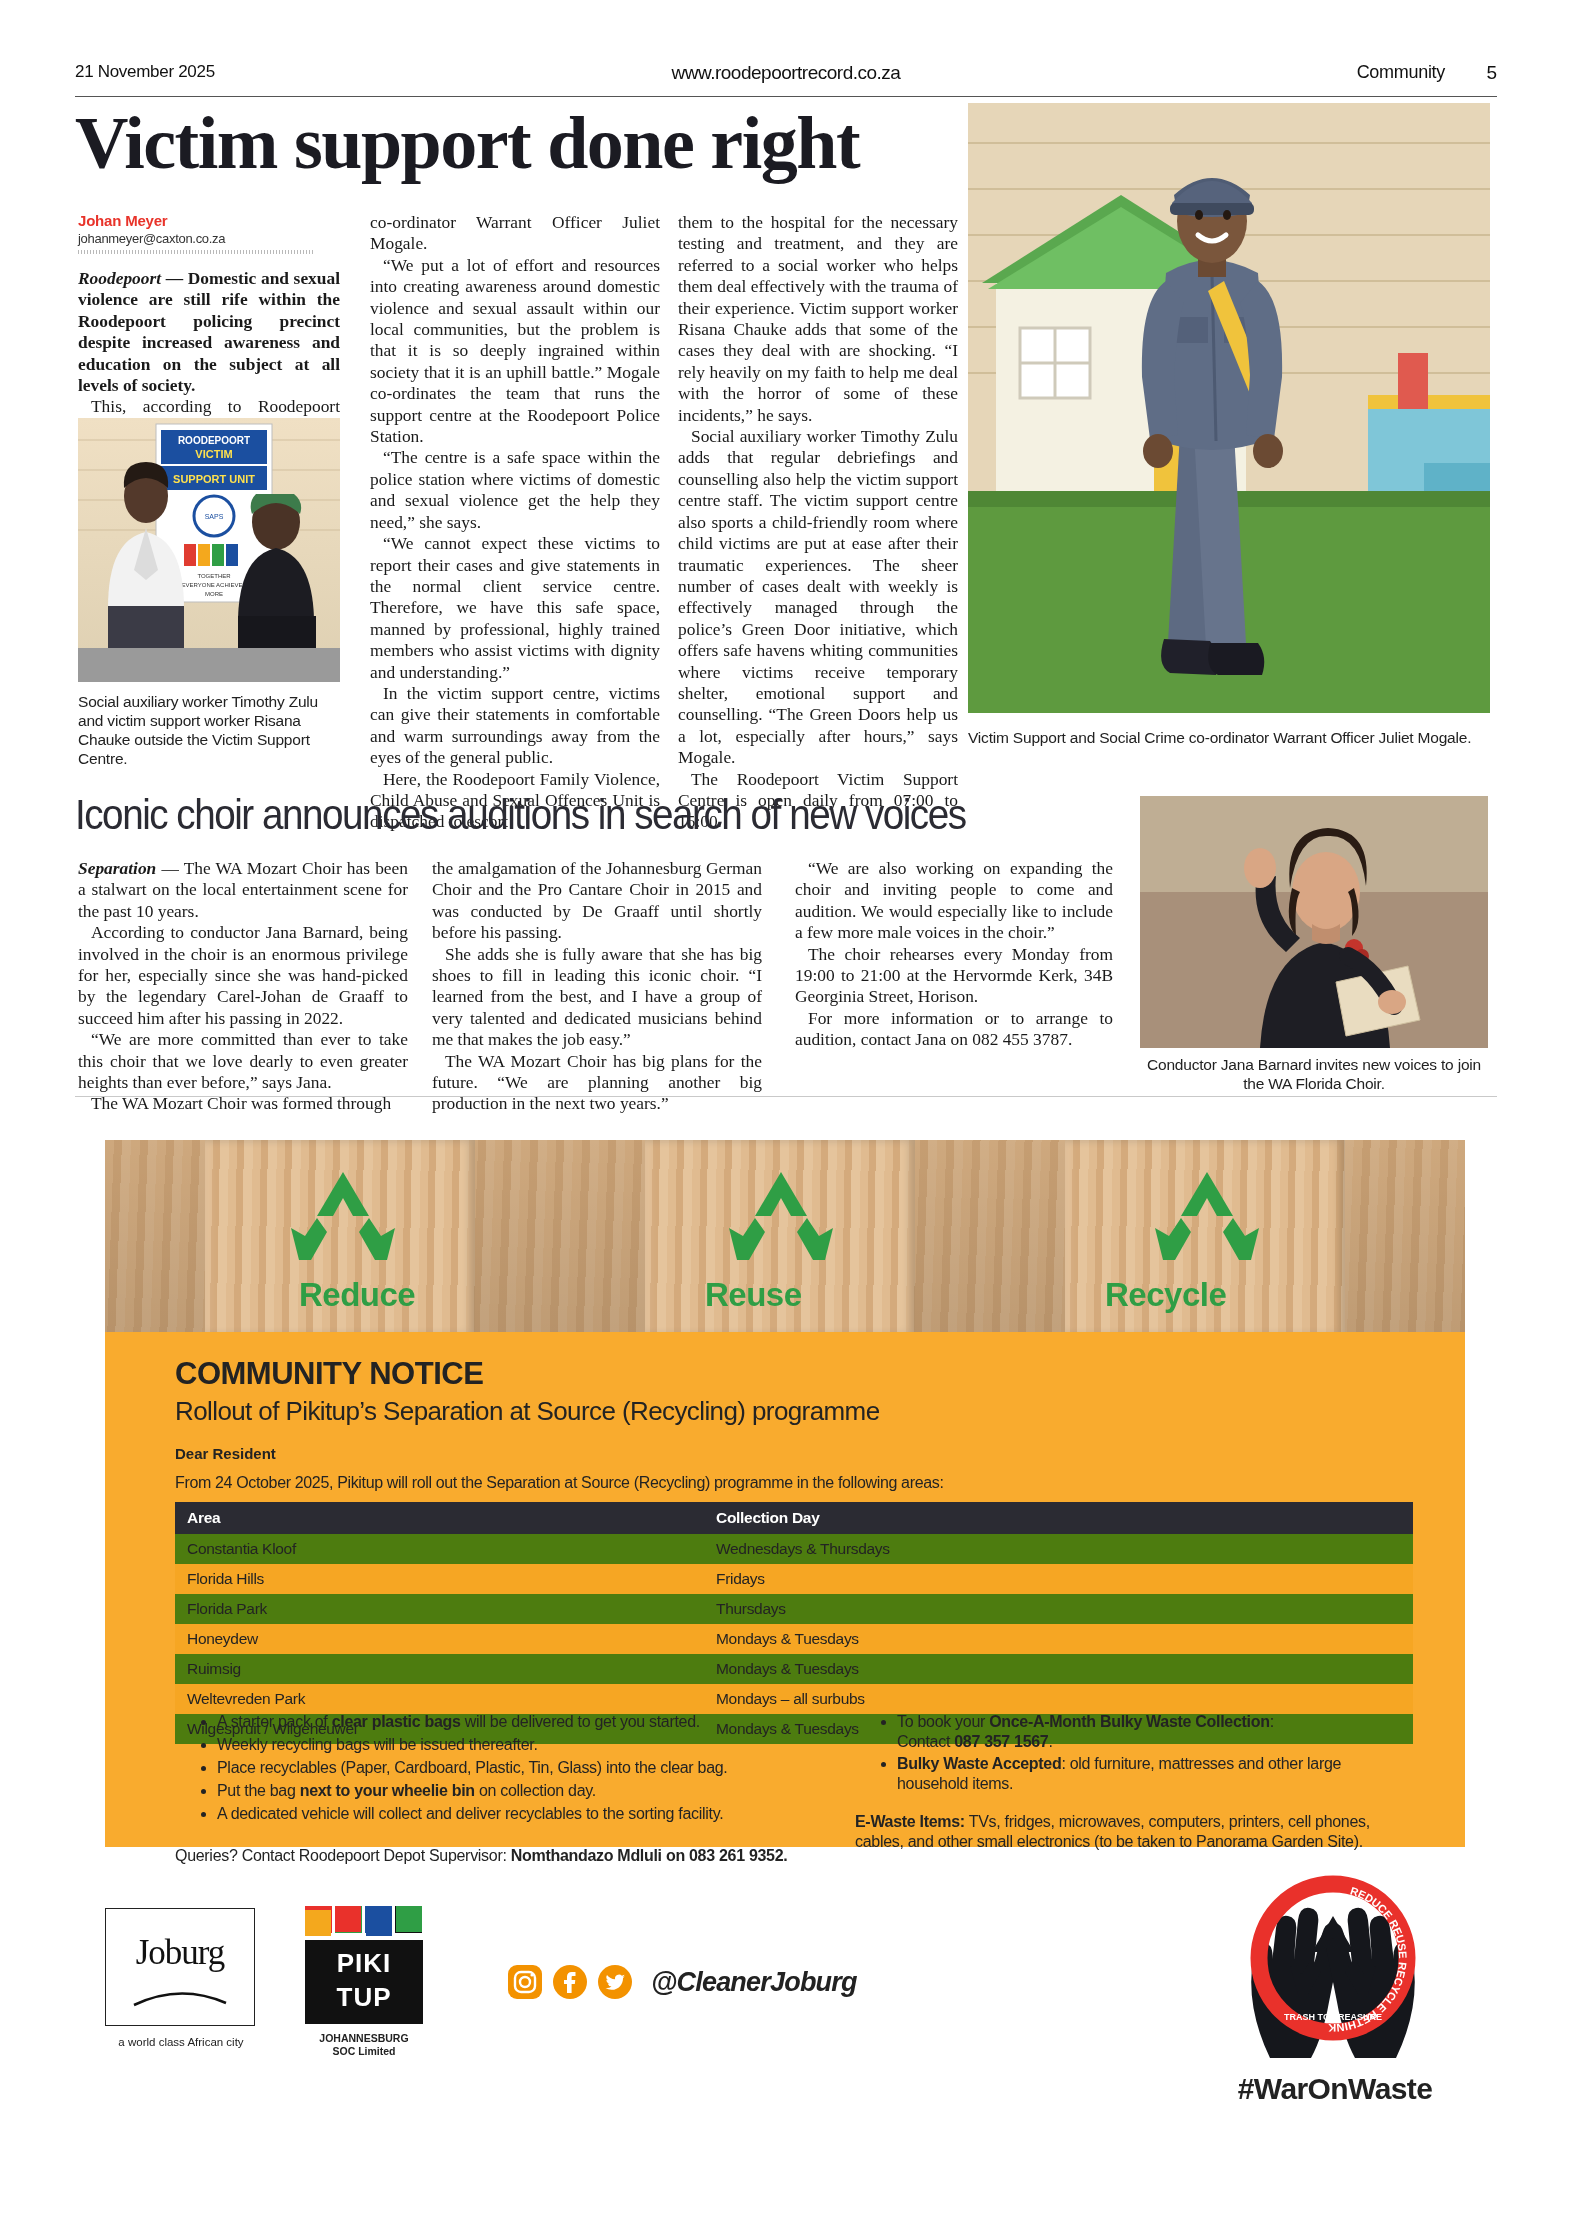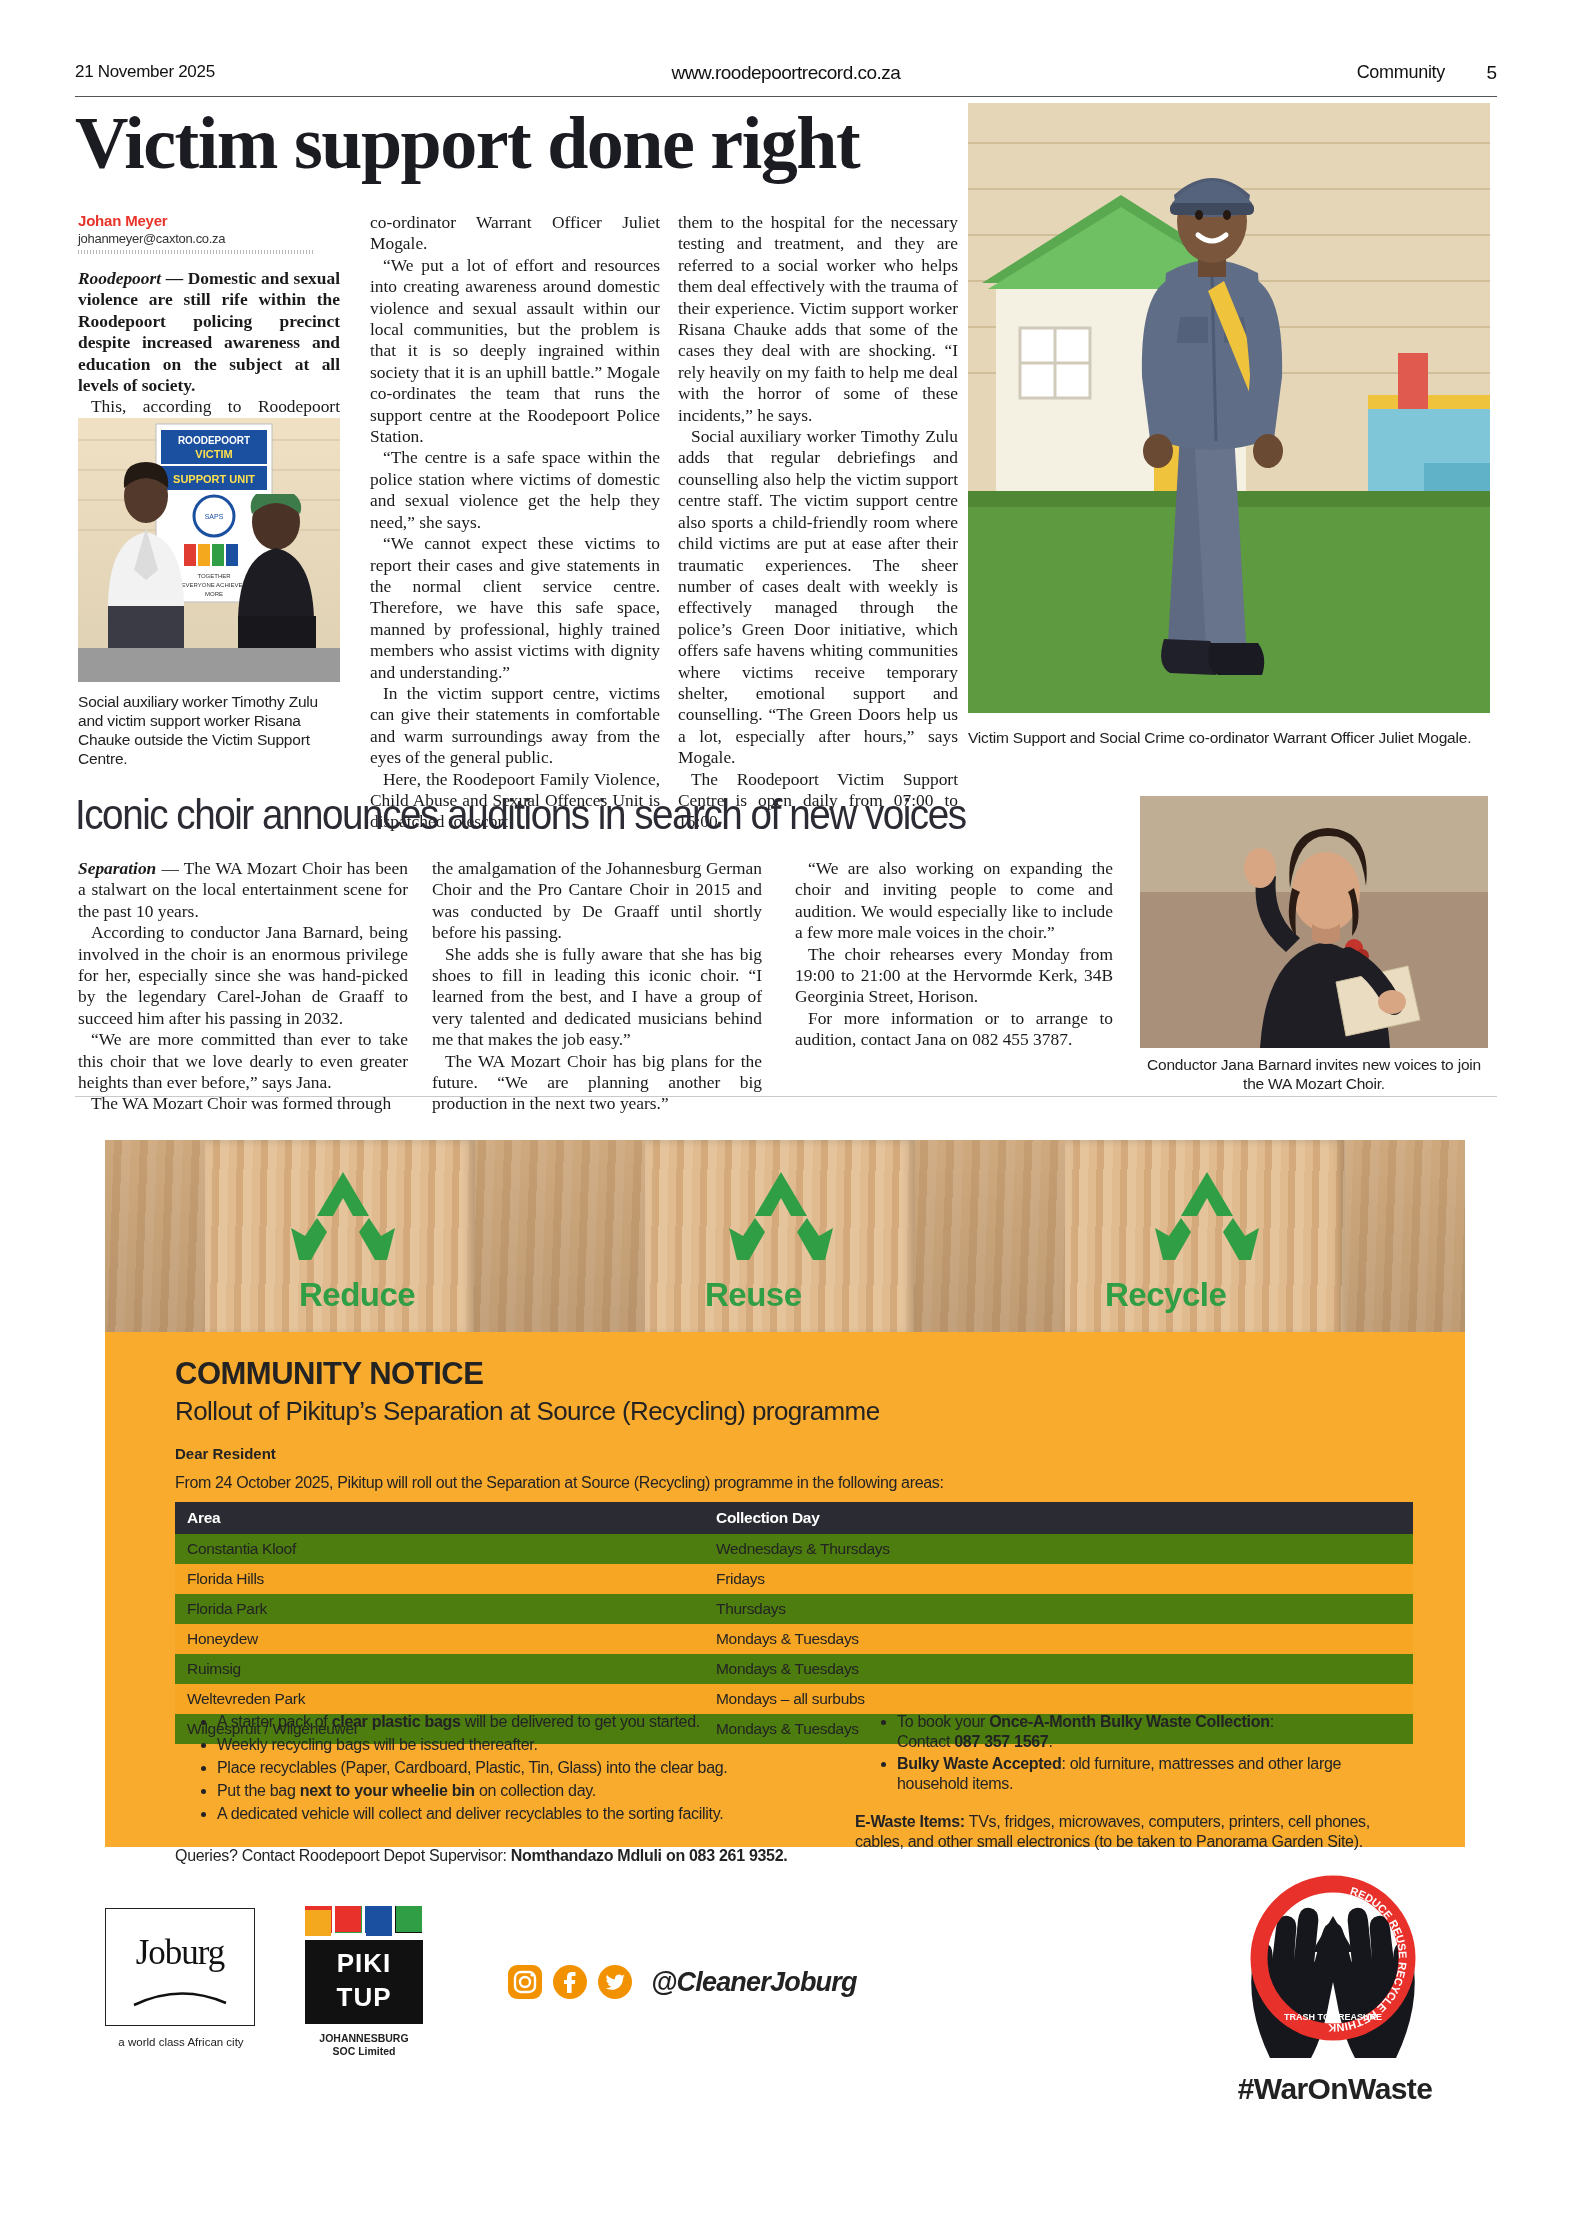--- a/index.html
+++ b/index.html
@@ -299,21 +299,21 @@
         <ellipse cx="259" cy="112" rx="4" ry="5" fill="#241810"></ellipse>
       </g>
     </svg>
   </div>
   <div class="cap" id="cap2">Victim Support and Social Crime co-ordinator Warrant Officer Juliet Mogale.</div>
 
   <div class="hl2">Iconic choir announces auditions in search of new voices</div>
 
   <div class="col" id="a2c1">
     <p class="noind"><i style="font-weight:700">Separation</i><span> — </span><span>The WA Mozart Choir has been a stalwart on the local entertainment scene for the past 10 years.</span></p>
-    <p>According to conductor Jana Barnard, being involved in the choir is an enormous privilege for her, especially since she was hand-picked by the legendary Carel-Johan de Graaff to succeed him after his passing in 2032.</p>
+    <p>According to conductor Jana Barnard, being involved in the choir is an enormous privilege for her, especially since she was hand-picked by the legendary Carel-Johan de Graaff to succeed him after his passing in 2022.</p>
     <p>“We are more committed than ever to take this choir that we love dearly to even greater heights than ever before,” says Jana.</p>
     <p>The WA Mozart Choir was formed through</p>
   </div>
 
   <div class="col" id="a2c2">
     <p class="noind">the amalgamation of the Johannesburg German Choir and the Pro Cantare Choir in 2015 and was conducted by De Graaff until shortly before his passing.</p>
     <p>She adds she is fully aware that she has big shoes to fill in leading this iconic choir. “I learned from the best, and I have a group of very talented and dedicated musicians behind me that makes the job easy.”</p>
     <p>The WA Mozart Choir has big plans for the future. “We are planning another big production in the next two years.”</p>
   </div>
 
@@ -340,21 +340,21 @@
       <circle cx="222" cy="160" r="7" fill="#a82b24"></circle>
 
       <path d="M146 156 q-34 -28 -30 -70 l20 -6 q-4 40 24 62z" fill="#1e1e24"></path>
       <ellipse cx="120" cy="72" rx="16" ry="20" fill="#d9a684"></ellipse>
 
       <path d="M196 186 l72 -16 l12 54 l-74 16 z" fill="#e9dcc0" stroke="#cfc0a0"></path>
       <path d="M208 160 q28 14 46 50" stroke="#1e1e24" stroke-width="18" fill="none" stroke-linecap="round"></path>
       <ellipse cx="252" cy="206" rx="14" ry="12" fill="#d9a684"></ellipse>
     </svg>
   </div>
-  <div class="cap" id="cap3">Conductor Jana Barnard invites new voices to join the WA Mozart Choir.</div>
+  <div class="cap" id="cap3">Conductor Jana Barnard invites new voices to join the WA Florida Choir.</div>
 
   <div class="rule-sec"></div>
 
   <div class="banner">
     <div class="wood"></div>
     <div class="block" style="left:100px;width:270px;"></div>
     <div class="block" style="left:540px;width:270px;"></div>
     <div class="block" style="left:960px;width:280px;"></div>
 
     <svg class="recyc" style="left:176px;" viewBox="0 0 124 104">

